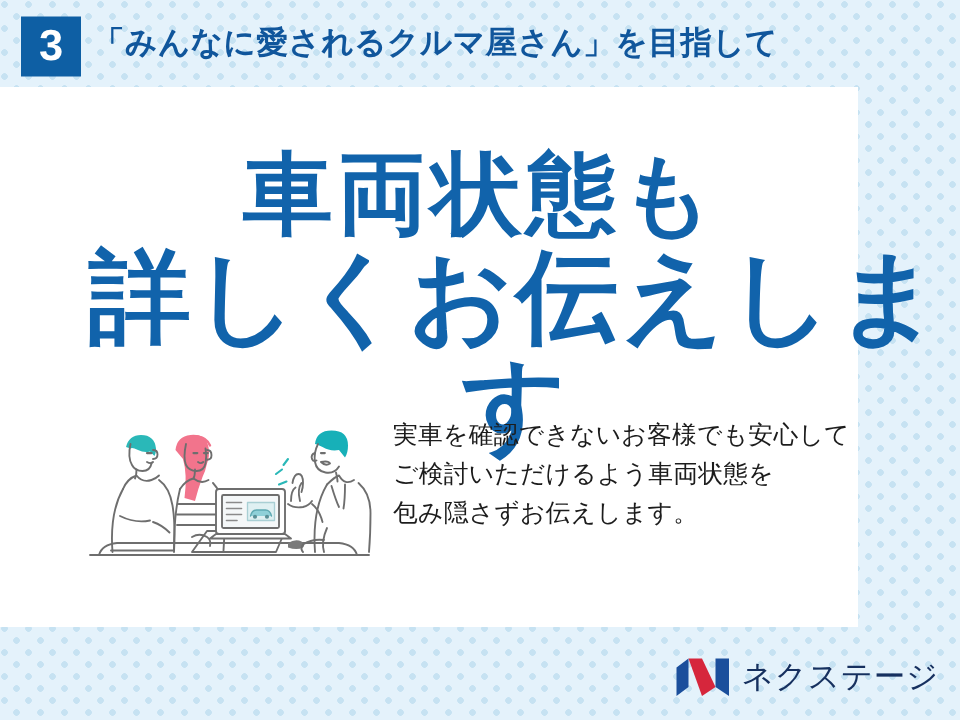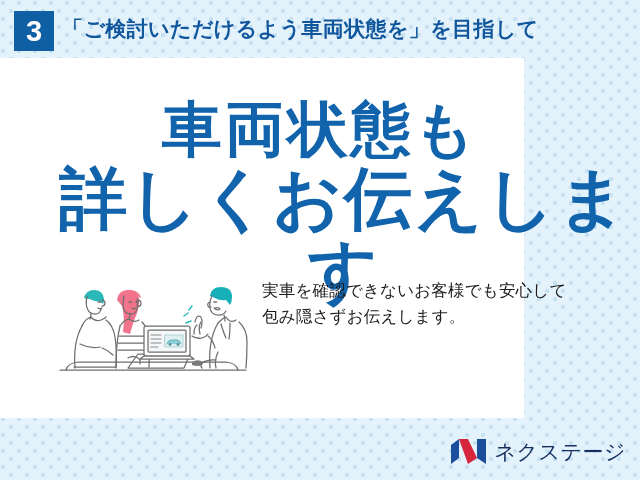--- a/index.html
+++ b/index.html
@@ -61,21 +61,21 @@
     letter-spacing: 0.4px;
     white-space: nowrap;
     line-height: 32px;
   }
 
   
   #content-card {
     position: absolute;
     left: 0;
     top: 58px;
-    width: 524px;
+    width: 572px;
     height: 360px;
     background: #ffffff;
   }
 
   
   #headline {
     position: absolute;
     left: 0;
     top: 40px;
     width: 640px;
@@ -157,21 +157,21 @@
     white-space: nowrap;
   }
 </style>
 </head>
 <body>
 
 <div id="page">
 
   <div id="header-band">
     <div id="step-badge">3</div>
-    <div id="header-title">「ご検討いただけるよう車両状態を」を目指して</div>
+    <div id="header-title">「みんなに愛されるクルマ屋さん」を目指して</div>
   </div>
 
   <div id="content-card">
 
     <div id="headline">
       <span class="headline-line1">車両状態も</span>
       <span class="headline-line2">詳しくお伝えします</span>
     </div>
 
     <div id="lower-row">
@@ -291,20 +291,21 @@
             <path d="M126 42 l4 -3"></path>
             <path d="M128 49 l5 -2"></path>
             <path d="M131 36 l3 -4"></path>
           </g>
 
         </g>
       </svg>
 
       <div id="body-text">
         <span class="tline">実車を確認できないお客様でも安心して</span>
+        <span class="tline">ご検討いただけるよう車両状態を</span>
         <span class="tline">包み隠さずお伝えします。</span>
       </div>
 
     </div>
   </div>
 
   <div id="footer-logo">
     <svg id="logo-mark" viewBox="0 0 38 27">
       <path d="M1 26 L1 7 L9 1 L9 20 Z" fill="#1b4f9c"></path>
       <path d="M9 1 L18 26 L27 20 L18 1 Z" fill="#d6263c"></path>

